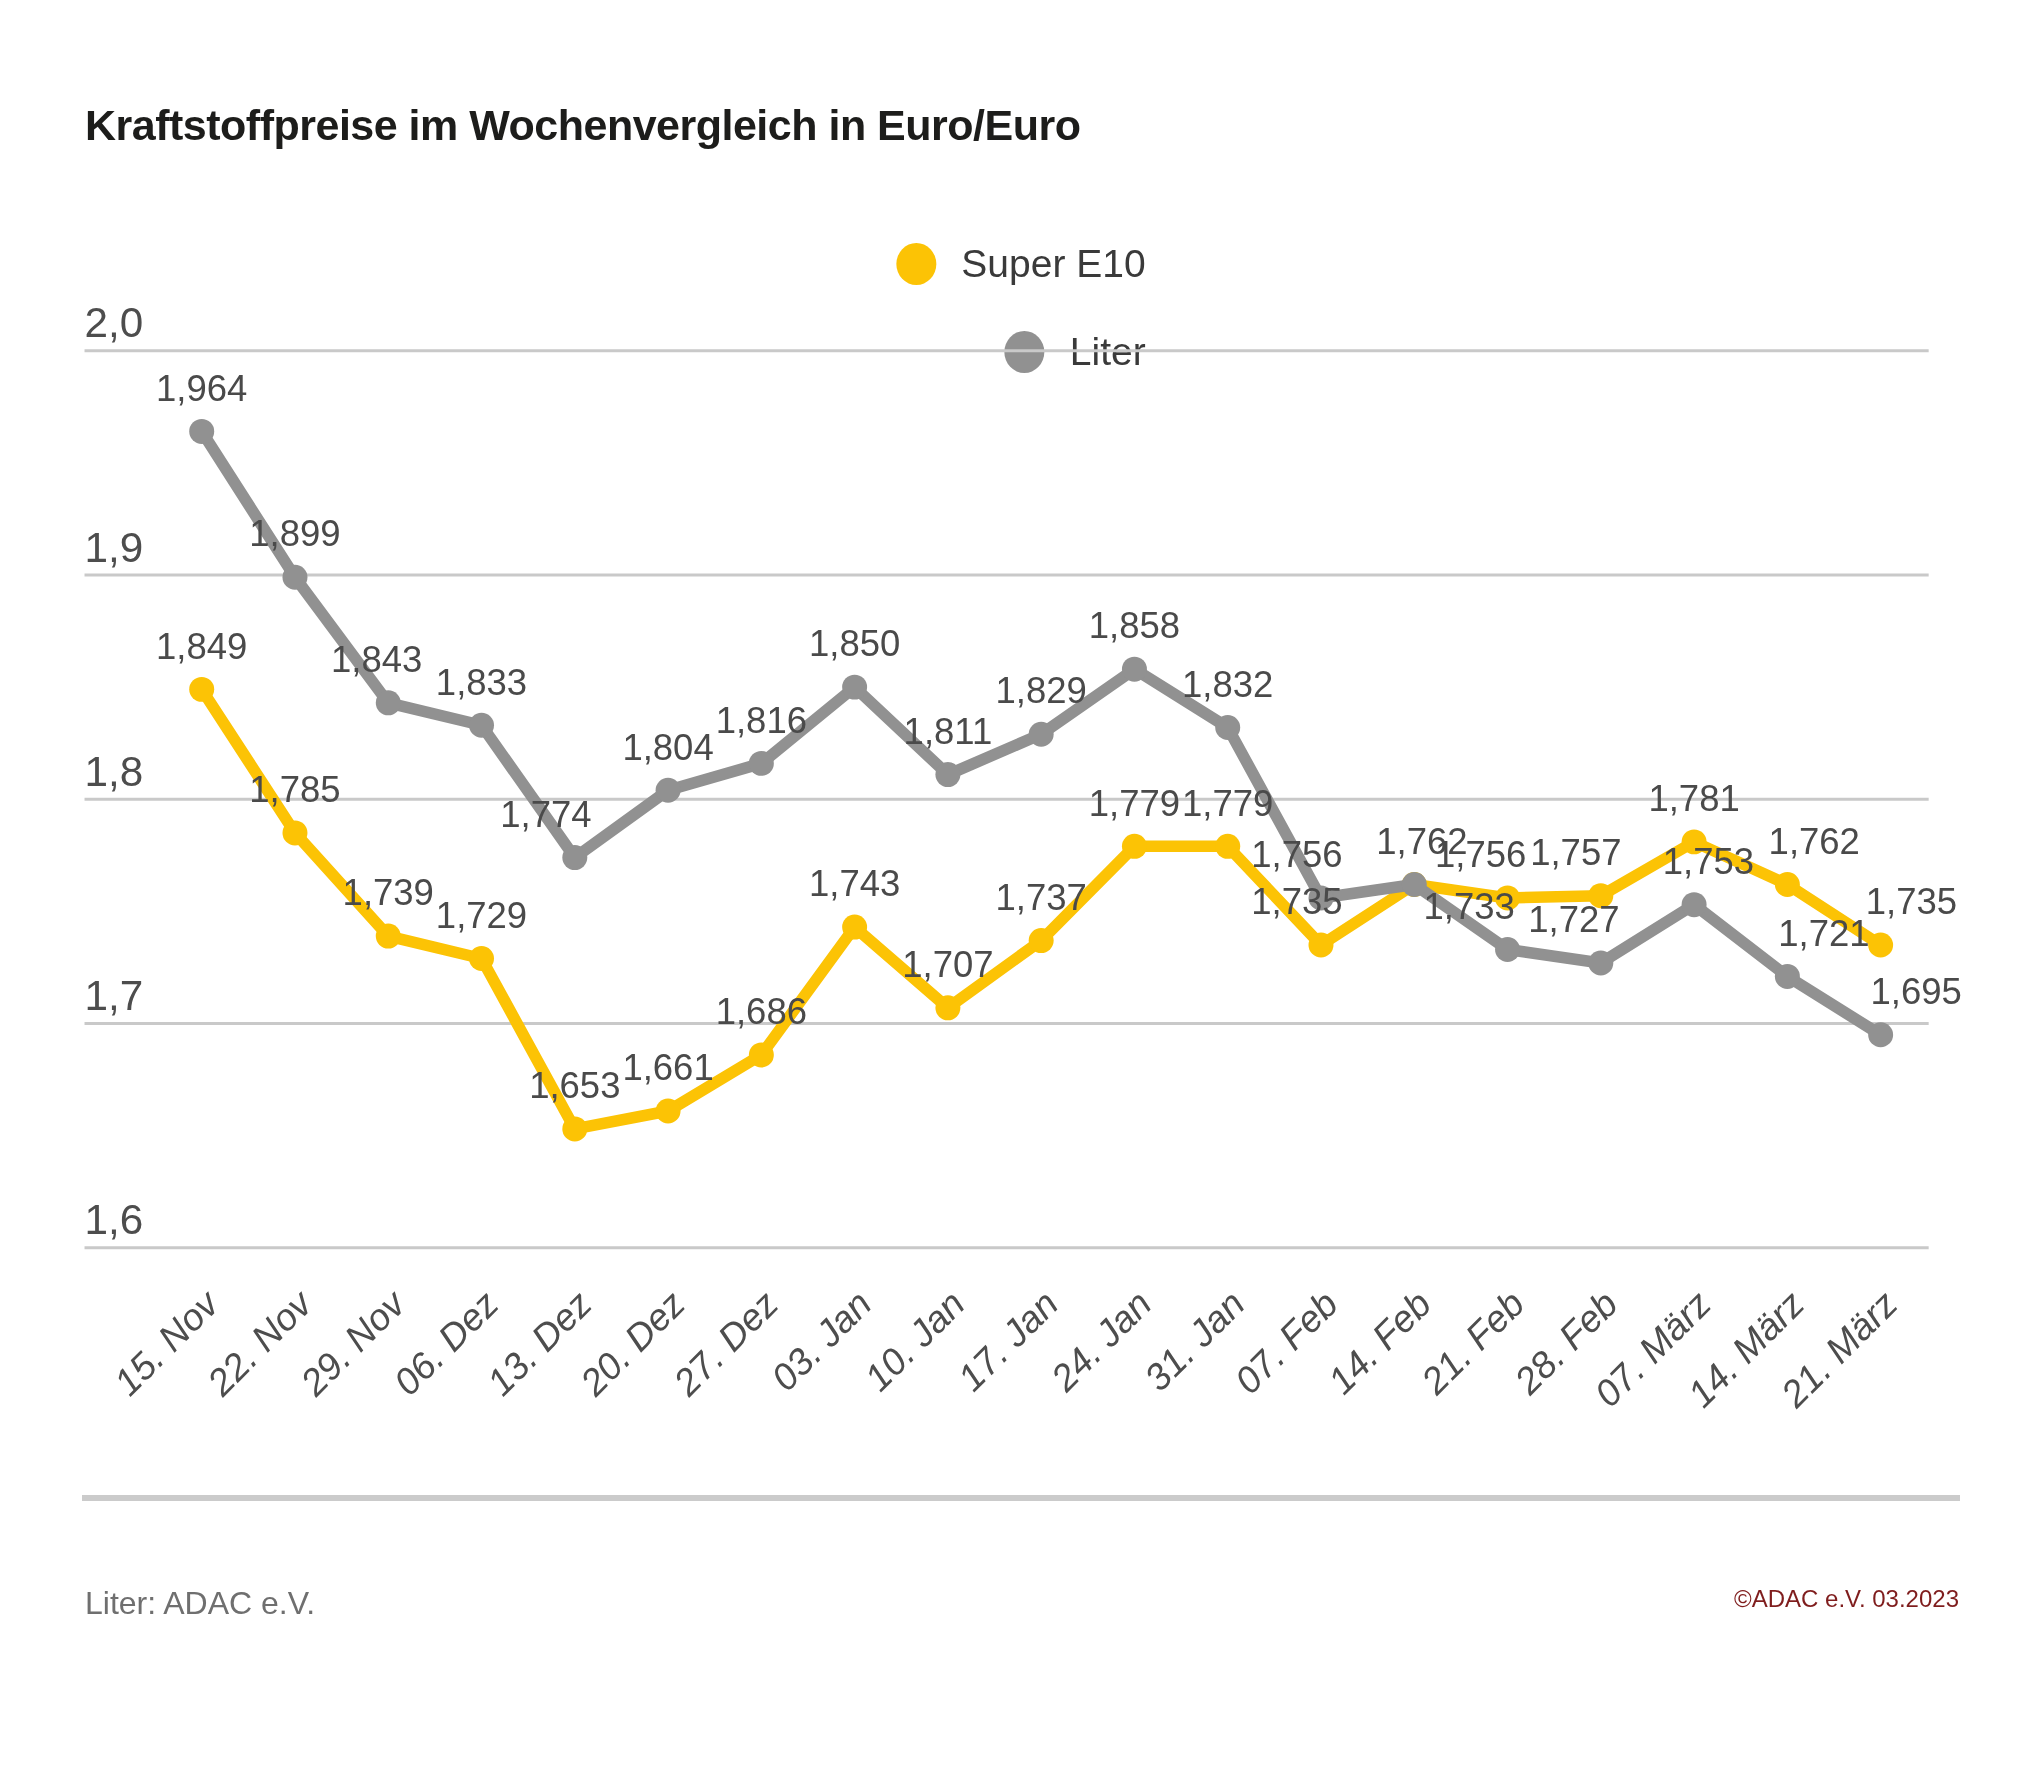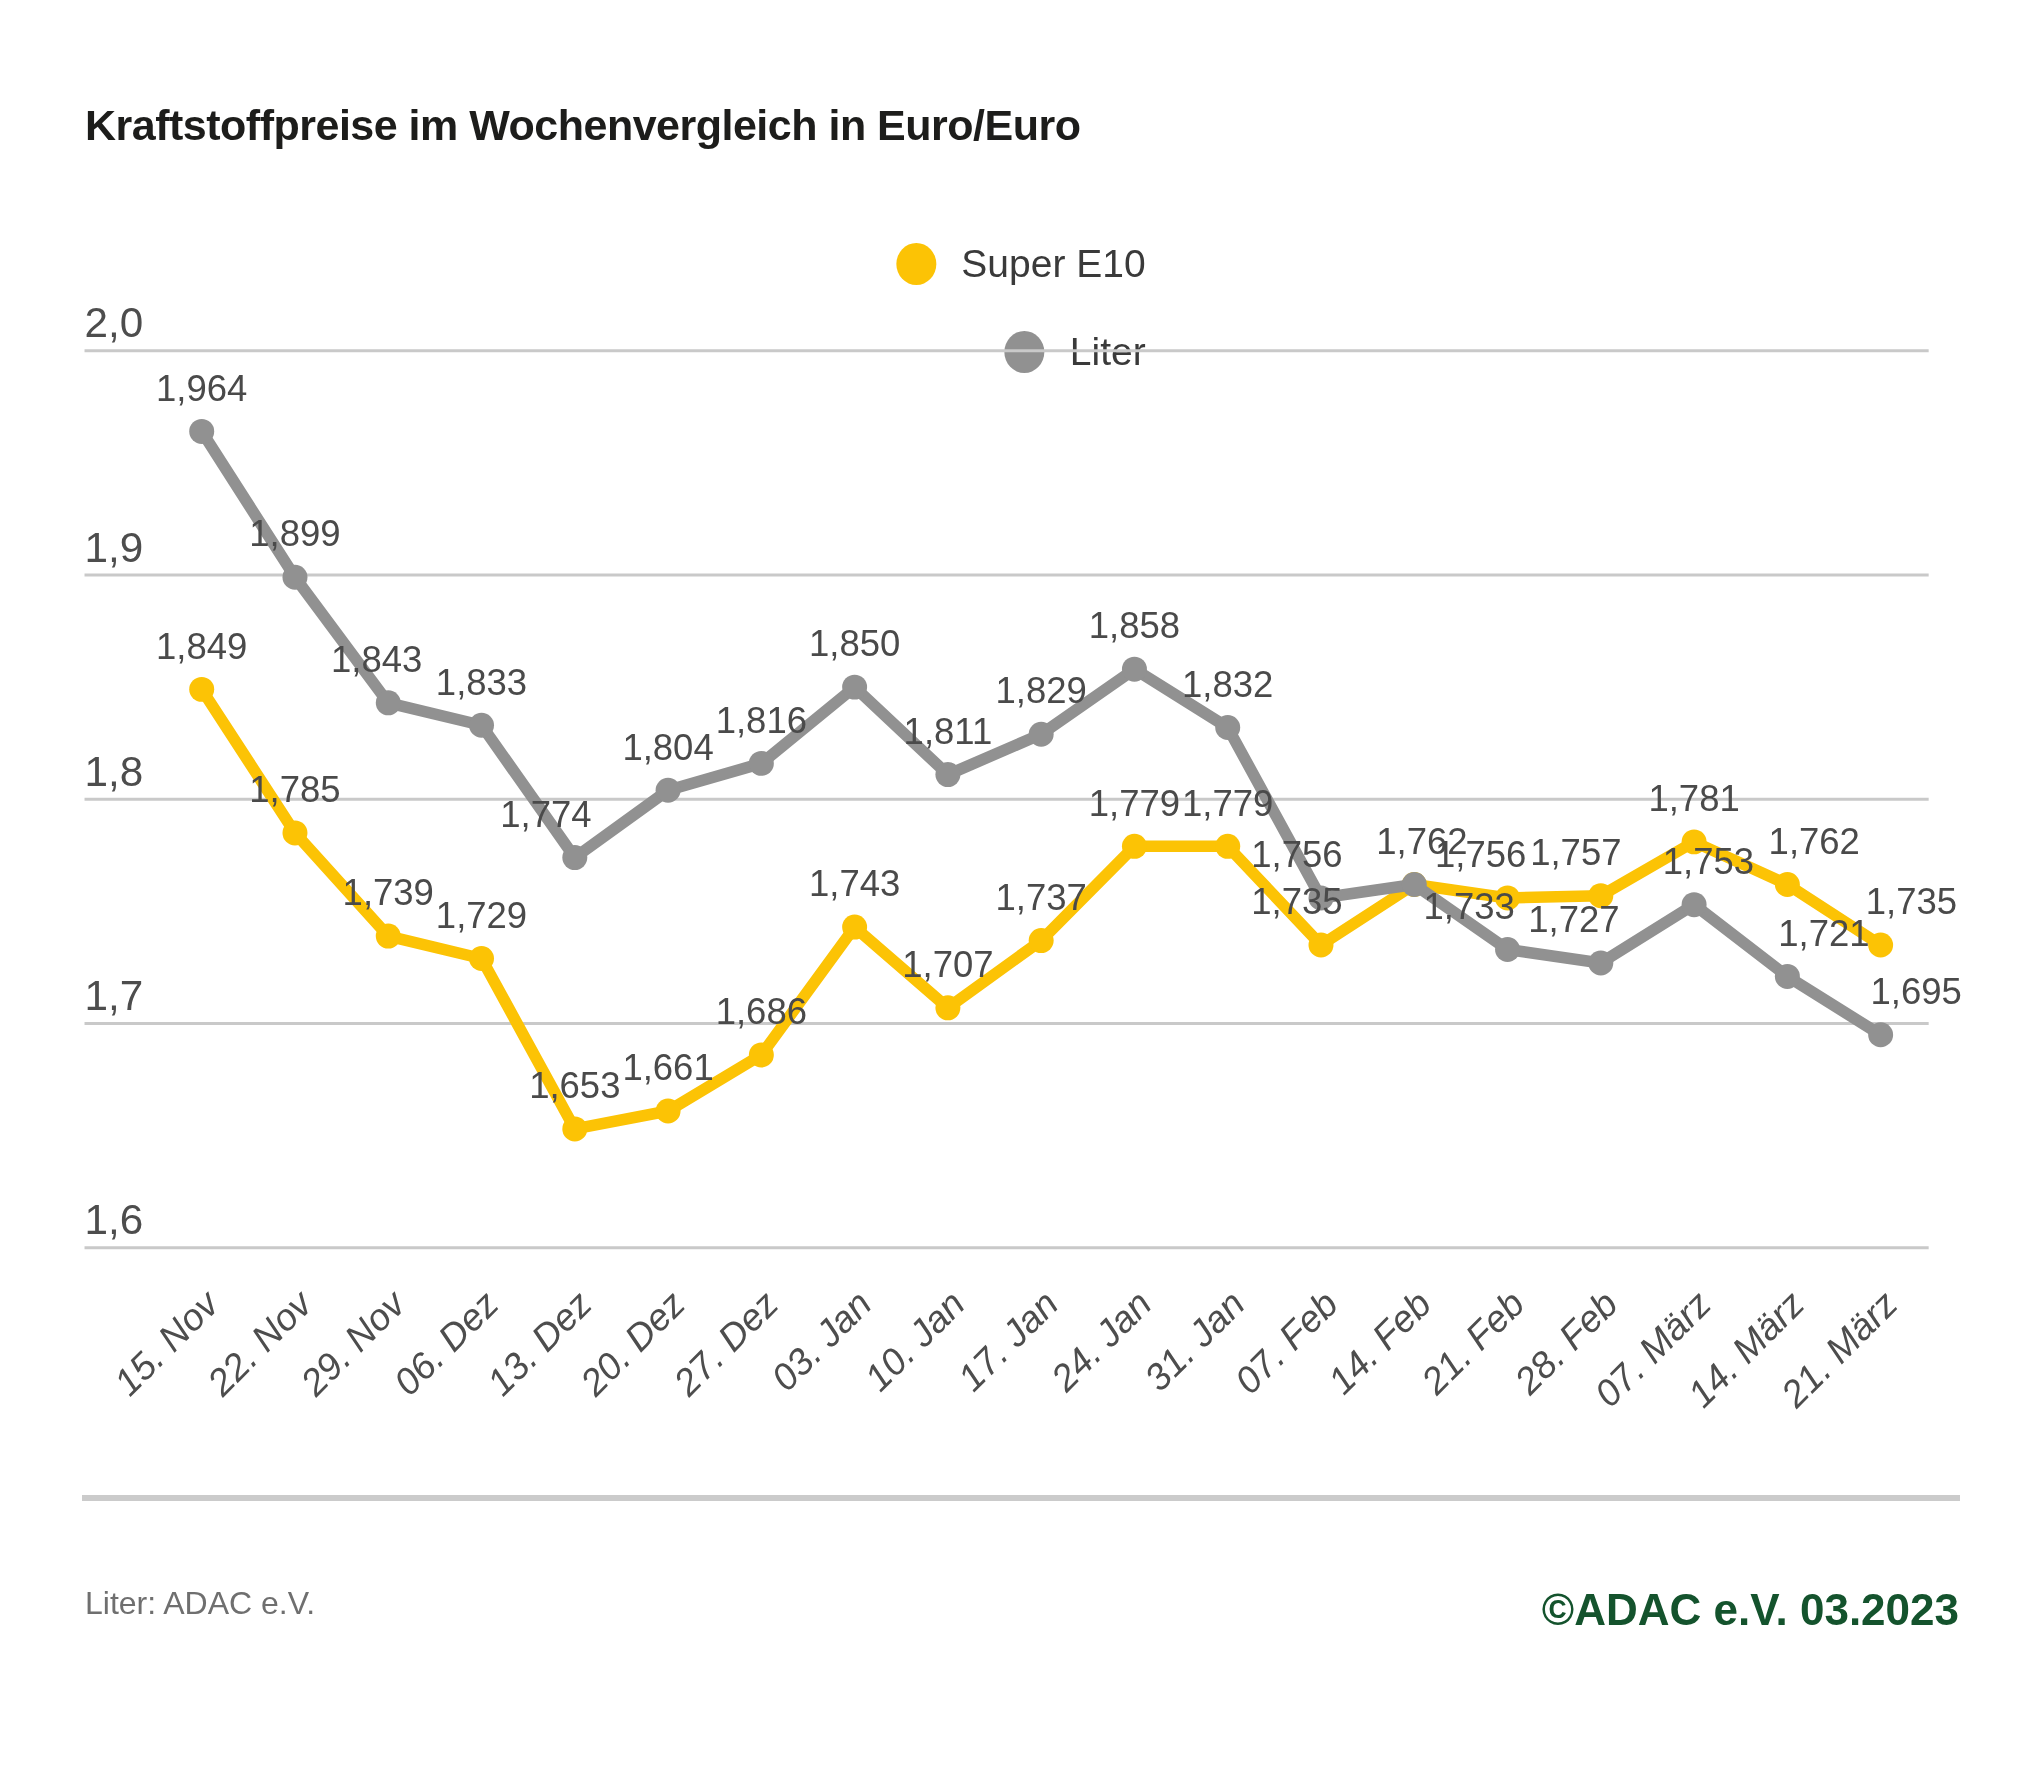--- a/index.html
+++ b/index.html
@@ -85,23 +85,22 @@
     position: absolute;
     left: 85px;
     top: 1585px;
     font-size: 32px;
     color: #6f6f6f;
   }
   .footer-copyright {
     position: absolute;
     right: 83px;
     top: 1585px;
-    font-size: 44px;
-    color: #14532d;
-    font-weight: bold;
+    font-size: 24px;
+    color: #7f1d1d;
   }
 </style>
 </head>
 <body>
 
 <div class="page">
 
   <h1 class="chart-title">Kraftstoffpreise im Wochenvergleich in Euro/Euro</h1>
 
   <div class="legend">

